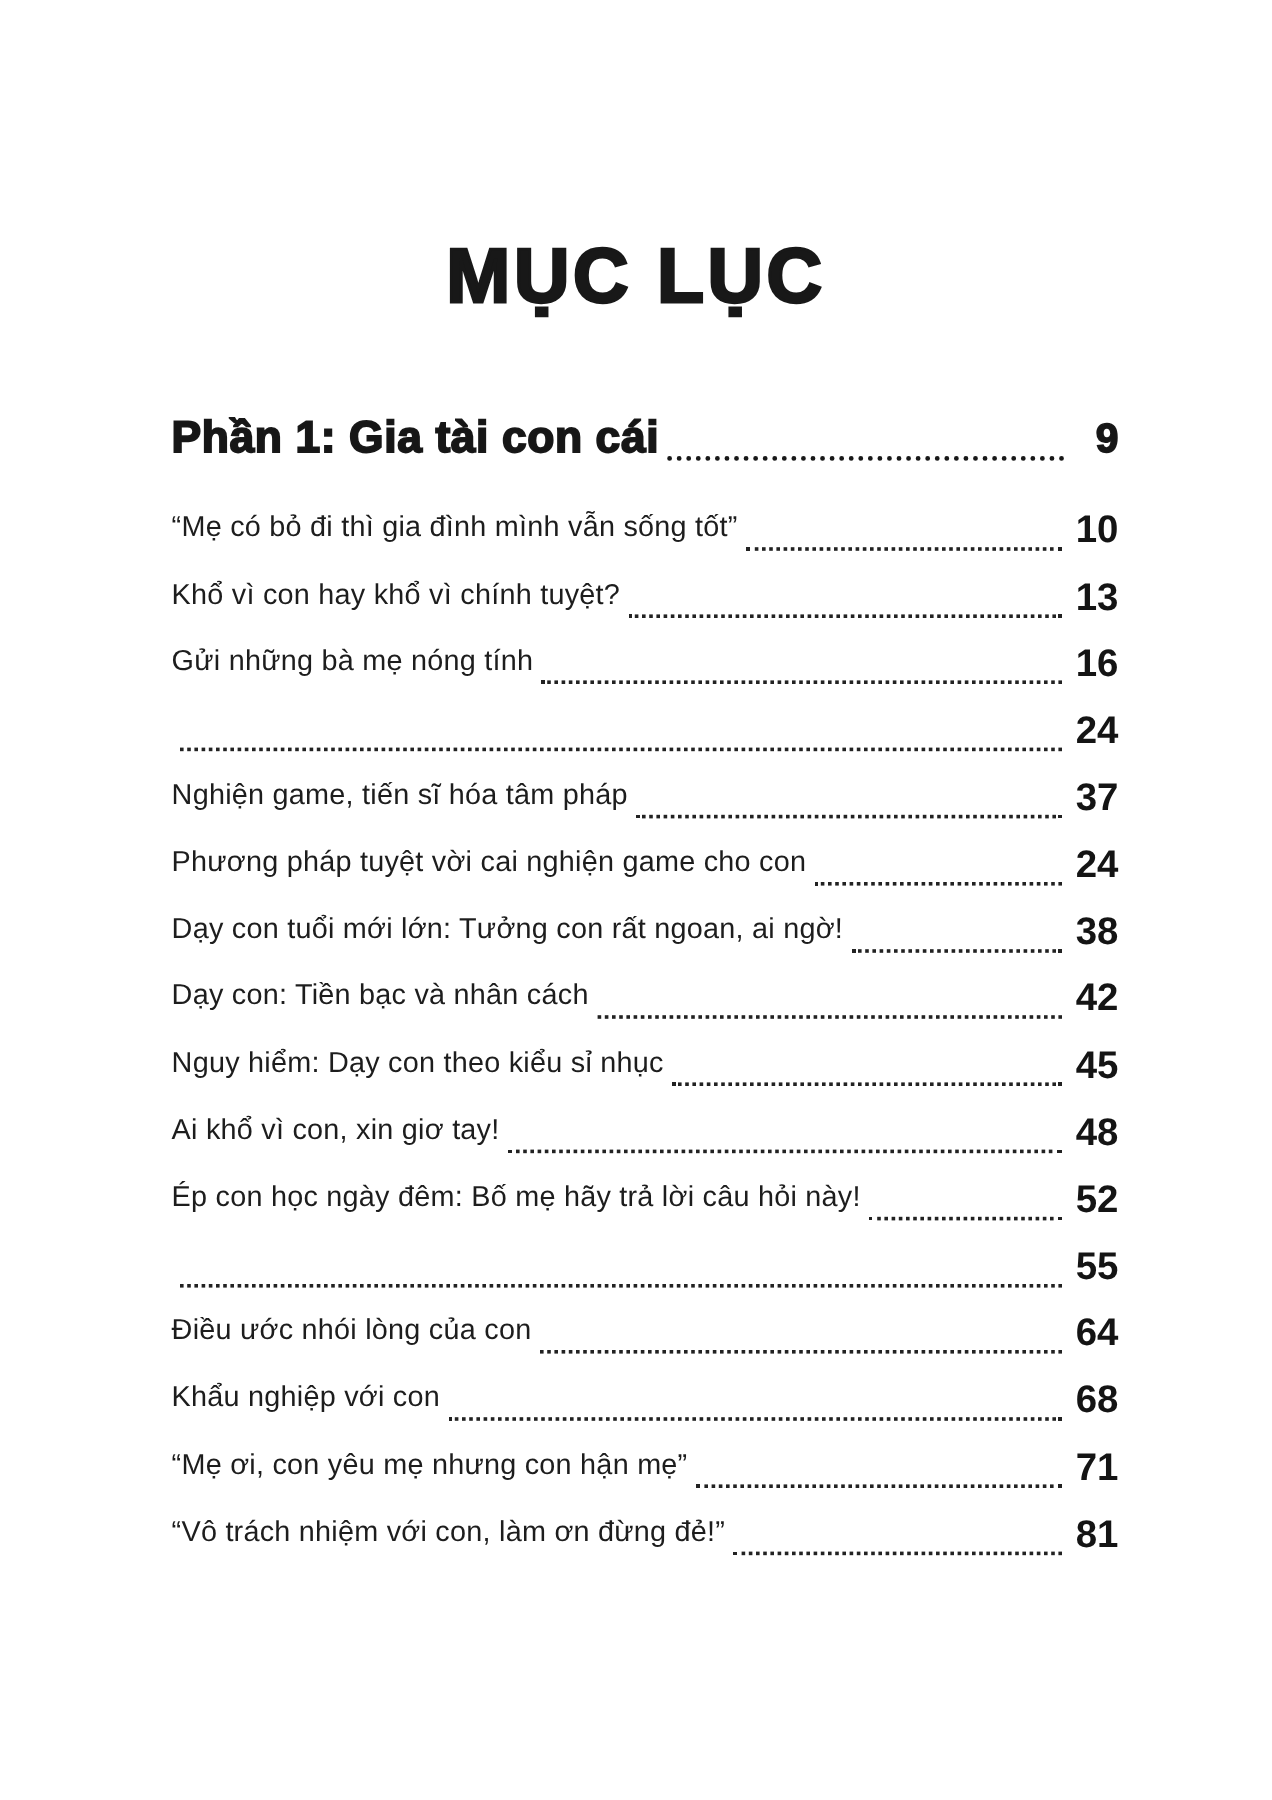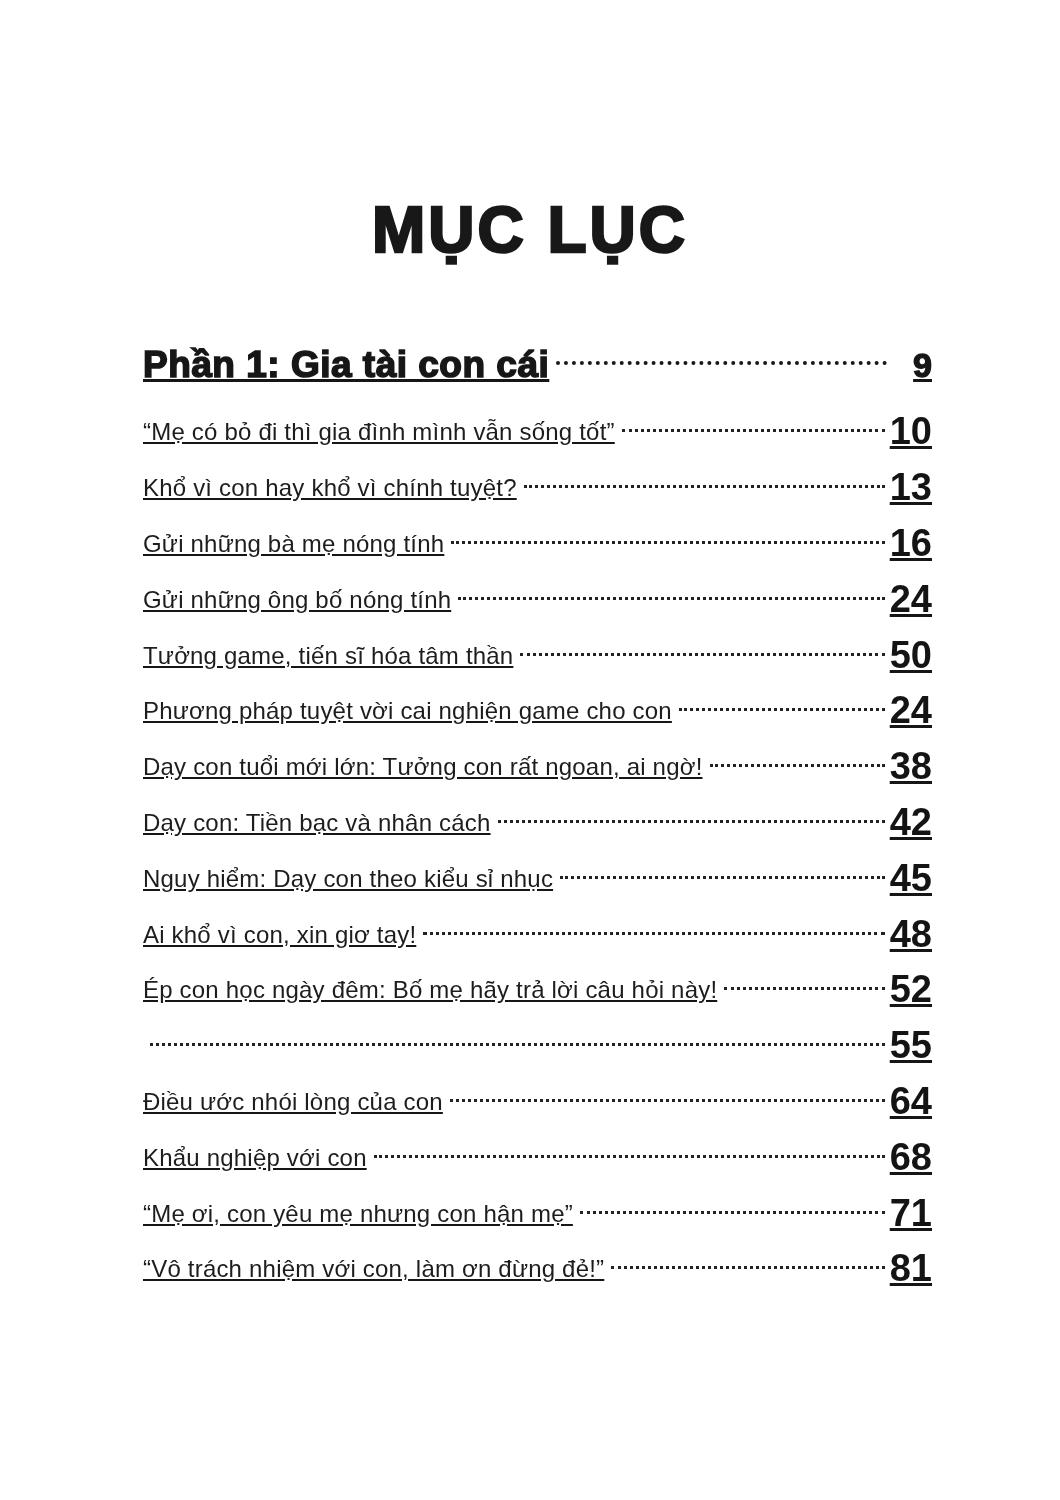--- a/index.html
+++ b/index.html
@@ -26,23 +26,22 @@
     font-weight: bold;
     letter-spacing: 3px;
     color: #181818;
     -webkit-text-stroke: 2.5px #181818;
   }
   .toc {
     margin: 82px 128px 0 143px; 
   }
   .toc-row {
     display: flex;
-    align-items: center;
+    align-items: flex-end;
     margin-bottom: 0;
-    text-decoration: underline;
   }
   .section-row {
     margin-bottom: 18px;
   }
   .section-label {
     font-size: 37px;
     font-weight: bold;
     letter-spacing: 0.5px;
     -webkit-text-stroke: 1.6px #181818;
     white-space: nowrap;
@@ -59,21 +58,21 @@
     font-weight: 400;
     line-height: 41px;
     letter-spacing: 0.2px;
     white-space: nowrap;
     color: #1d1d1d;
   }
   .entry-row {
     height: 55.8px;
   }
   .entry-page {
-    font-size: 38px;
+    font-size: 32px;
     font-weight: bold;
     min-width: 42px;
     text-align: right;
     color: #141414;
   }
   .dots {
     flex: 1 1 auto;
     margin: 0 5px 0 7px;
     border-bottom: 3.5px dotted #222222;
     transform: translateY(-1px);
@@ -109,28 +108,27 @@
           <span class="entry-title">Khổ vì con hay khổ vì chính tuyệt?</span>
           <span class="dots"></span>
           <span class="entry-page">13</span>
         </div>
         <div class="toc-row entry-row">
           <span class="entry-title">Gửi những bà mẹ nóng tính</span>
           <span class="dots"></span>
           <span class="entry-page">16</span>
         </div>
         <div class="toc-row entry-row">
-          <span class="entry-title">Gửi những ông bố nóng tính</span>
           <span class="dots"></span>
           <span class="entry-page">24</span>
         </div>
         <div class="toc-row entry-row">
-          <span class="entry-title">Tưởng game, tiến sĩ hóa tâm thần</span>
+          <span class="entry-title">Nghiện game, tiến sĩ hóa tâm pháp</span>
           <span class="dots"></span>
-          <span class="entry-page">50</span>
+          <span class="entry-page">37</span>
         </div>
         <div class="toc-row entry-row">
           <span class="entry-title">Phương pháp tuyệt vời cai nghiện game cho con</span>
           <span class="dots"></span>
           <span class="entry-page">24</span>
         </div>
         <div class="toc-row entry-row">
           <span class="entry-title">Dạy con tuổi mới lớn: Tưởng con rất ngoan, ai ngờ!</span>
           <span class="dots"></span>
           <span class="entry-page">38</span>

